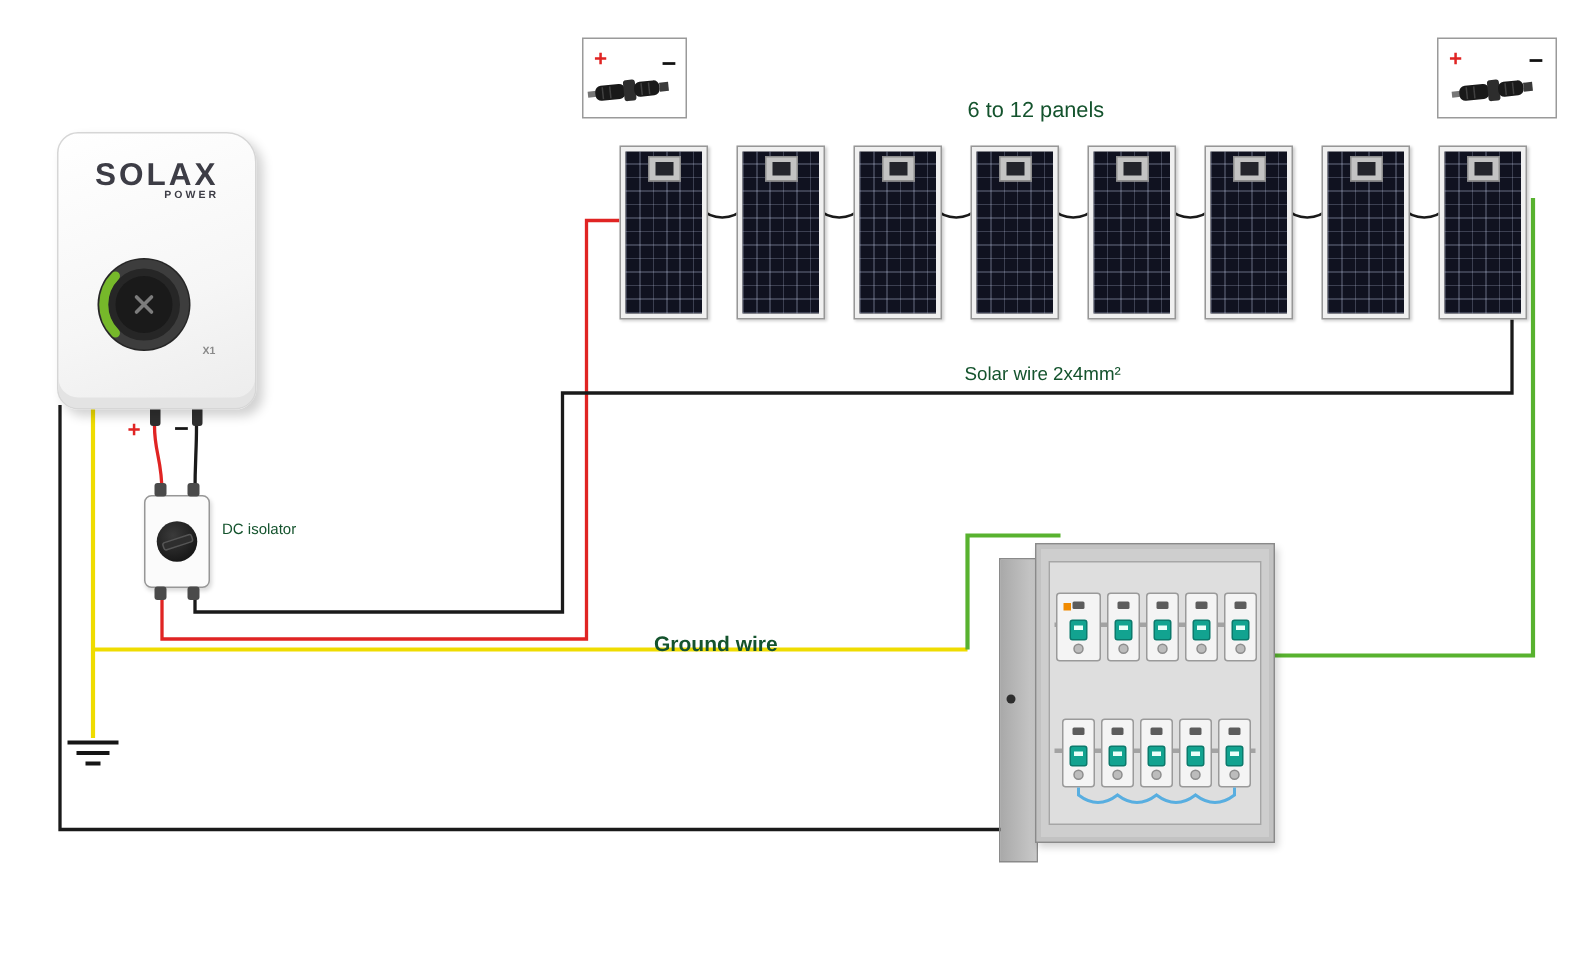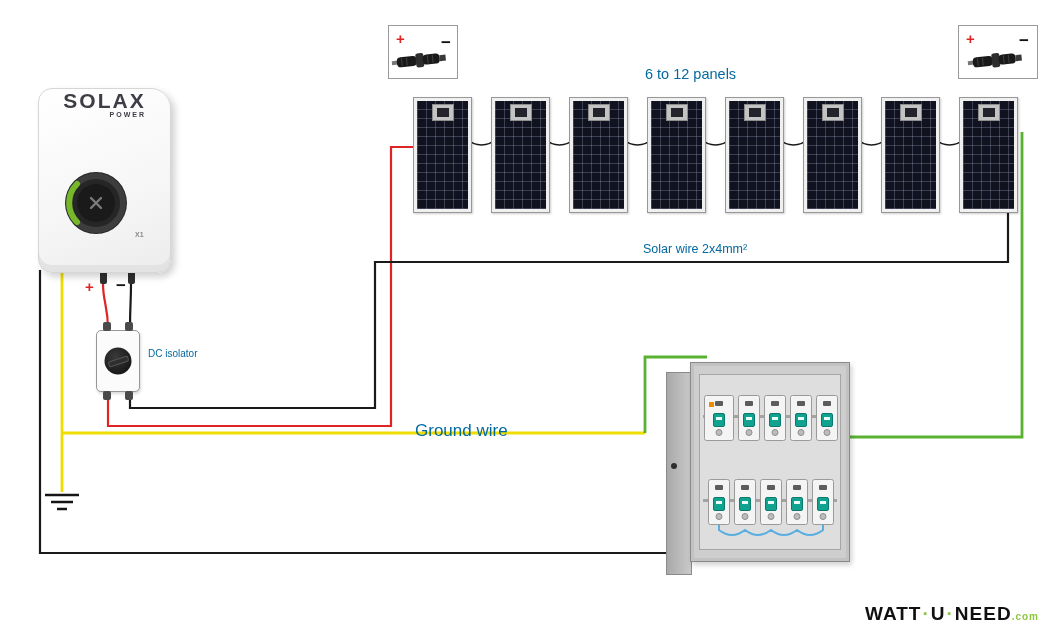--- a/index.html
+++ b/index.html
@@ -15,43 +15,43 @@
   .w-black{stroke:#1a1a1a;stroke-width:2.2;}
   .w-yellow{stroke:#efdc00;stroke-width:2.8;}
   .w-green{stroke:#58b22f;stroke-width:2.8;}
   .arc-wire{stroke:#1a1a1a;stroke-width:1.6;fill:none;}
   .gnd-sym{stroke:#151515;stroke-width:2.6;}
 
   
   .inverter{left:38px;top:88px;width:133px;height:185px;background:linear-gradient(160deg,#ffffff 0%,#f6f6f6 60%,#ececec 100%);
             border:1px solid #d6d6d6;border-radius:14px 20px 14px 14px;
             box-shadow:4px 4px 7px rgba(0,0,0,.18), inset 0 -7px 0 #e3e3e3;}
-  .inv-brand{text-align:center;font-size:21px;font-weight:700;letter-spacing:2px;color:#3d3d46;}
+  .inv-brand{margin-top:16px;text-align:center;font-size:21px;font-weight:700;letter-spacing:2px;color:#3d3d46;}
   .inv-sub{text-align:right;padding-right:24px;font-size:7px;font-weight:700;letter-spacing:2px;color:#3d3d46;margin-top:-2px;}
   .inv-display{position:absolute;left:19px;top:76px;}
   .inv-model{position:absolute;left:96px;top:142px;font-size:7px;color:#8a8a8a;font-weight:700;}
   .term-label{position:absolute;font-weight:700;}
   .term-plus{left:85px;top:278px;color:#e02423;font-size:15px;}
   .term-minus{left:116px;top:276px;color:#141414;font-size:17px;}
 
   
   .isolator{left:96px;top:330px;width:44px;height:62px;background:#fbfbfb;border:1.5px solid #979797;border-radius:5px;
             box-shadow:1px 2px 3px rgba(0,0,0,.15);}
   .iso-gland{position:absolute;width:8px;height:9px;background:#4a4a4a;border-radius:2px;}
   .g-tl{left:6px;top:-9px;} .g-tr{left:28px;top:-9px;} .g-bl{left:6px;bottom:-9px;} .g-br{left:28px;bottom:-9px;}
   .iso-knob{position:absolute;left:50%;top:50%;transform:translate(-50%,-50%);width:27px;height:27px;border-radius:50%;
             background:radial-gradient(circle at 40% 35%,#3a3a3a,#0c0c0c);}
   .iso-handle{position:absolute;left:50%;top:50%;width:21px;height:6px;background:#2e2e2e;border:1px solid #555;
               transform:translate(-50%,-50%) rotate(-18deg);border-radius:2px;}
 
   
-  .lbl{position:absolute;color:#0369a1;}
+  .lbl{position:absolute;color:#14532d;}
   .panels-label{left:645px;top:66px;font-size:14.5px;}
   .cable-label{left:643px;top:242px;font-size:12.5px;}
-  .ground-label{left:415px;top:421px;font-size:17px;}
+  .ground-label{left:436px;top:421px;font-size:14px;font-weight:bold;}
   .isolator-label{left:148px;top:348px;font-size:10px;}
 
   
   .mc4{position:absolute;background:#fff;border:1px solid #9a9a9a;}
   .mc4-left{left:388px;top:25px;width:70px;height:54px;}
   .mc4-right{left:958px;top:25px;width:80px;height:54px;}
   .mc4 svg{display:block;}
 
   
   .panel{position:absolute;width:59px;height:116px;background:#f0f0f0;border:1px solid #979797;
@@ -256,17 +256,14 @@
           <div class="brk">
             <span class="toggle"></span>
           </div>
         </div>
       <svg class="blue-wires" width="142" height="26" xmlns="http://www.w3.org/2000/svg">
         <path d="M19,2 V7 Q32,17 45,7 Q58,17 71,7 Q84,17 97,7 Q110,17 123,7 V2"></path>
       </svg>
     </div>
   </div>
 
-  <div class="logo">
-    <span>WATT</span><span class="dot">·</span><span>U</span><span class="dot">·</span><span>NEED</span><span class="tld">.com</span>
-  </div>
 
 </div>
 
 </body></html>

